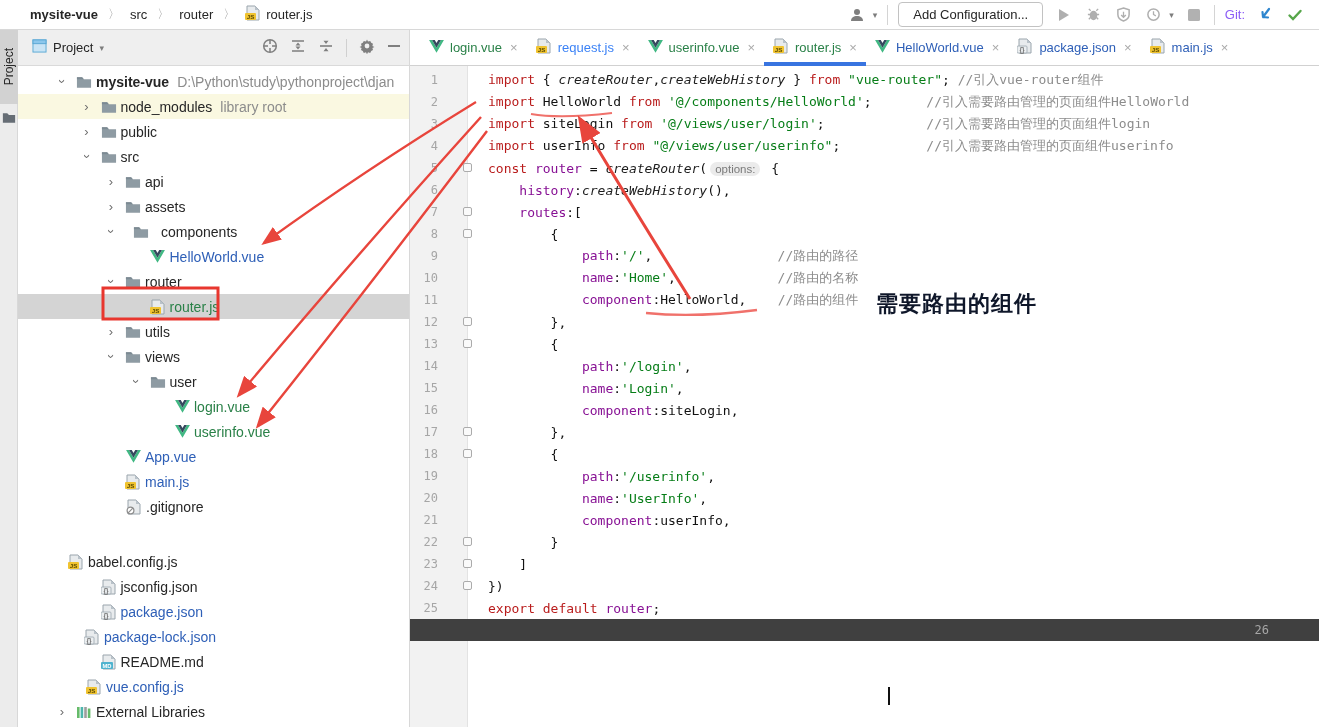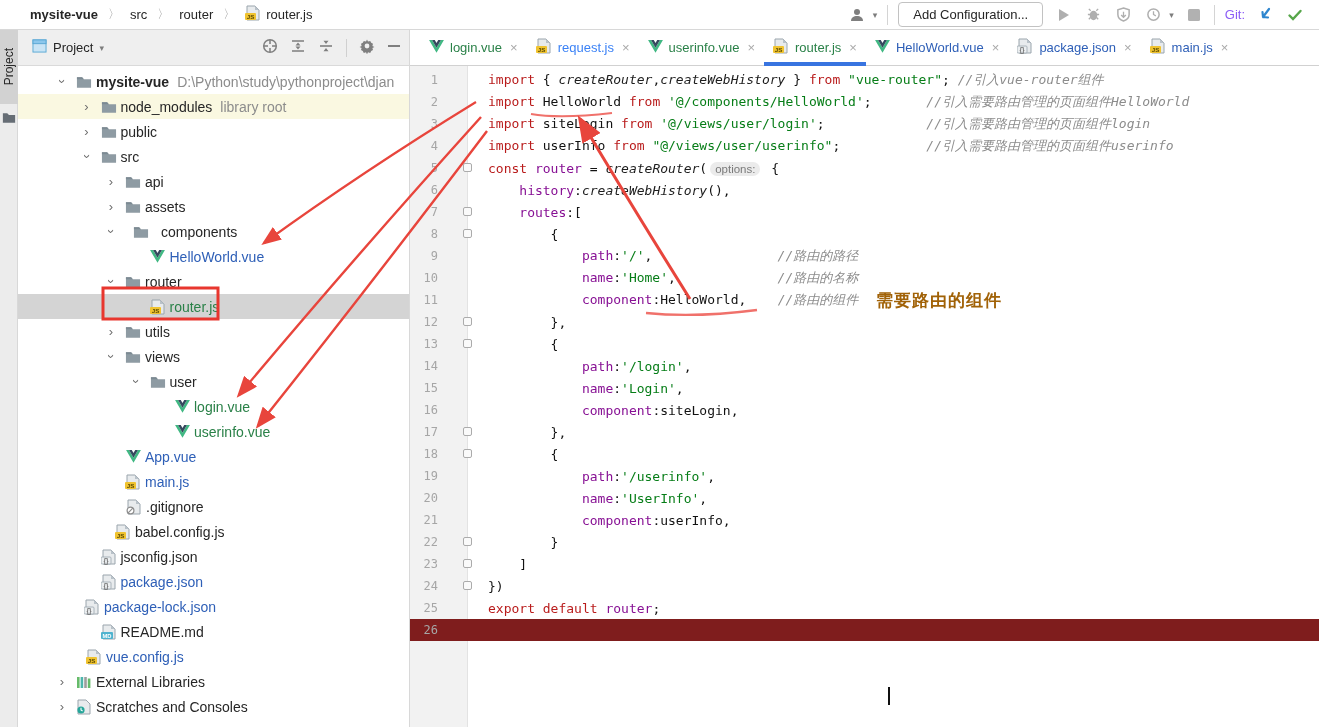--- a/index.html
+++ b/index.html
@@ -56,35 +56,35 @@
   .etab { display:flex; align-items:center; gap:6px; padding:0 9px; font-size:13px; cursor:pointer; position:relative; }
   .etab .close { color:#A9A9A9; font-size:13px; margin-left:2px; }
   .etab.active { background:#fff; }
   .etab.active::after { content:""; position:absolute; left:0; right:0; bottom:-1px; height:4px; background:#3874E0; }
 
   
   #editor { position:absolute; left:410px; top:66px; width:909px; height:661px; background:#fff; overflow:hidden; }
   #gutter-bg { position:absolute; left:0; top:0; width:58px; height:661px; background:#F2F2F2; border-right:1px solid #E3E3E3; }
   #lines { position:absolute; left:0; top:3px; width:909px; }
   .eline { height:22px; display:flex; align-items:center; position:relative; }
-  .eline.cur { background:#7f1d1d; }
+  .eline.cur { background:#404040;justify-content:flex-end; }
   .ln { width:58px; flex:none; text-align:right; padding-right:30px; color:#A6A6A6;
     font-family:"DejaVu Sans Mono","Liberation Mono",monospace; font-size:12px; }
   .fold { width:10px; flex:none; position:relative; }
   .fold .fm { position:absolute; left:-5px; top:-5px; width:9px; height:9px; border:1px solid #ABABAB; background:#FAFAFA; border-radius:2px; }
   .codetxt { white-space:pre; font-family:"DejaVu Sans Mono","Liberation Mono",monospace; font-size:13px; padding-left:10px; }
-  .kw { color:#b91c1c; } .str { color:#067D17; } .cm { color:#8C8C8C; font-style:italic; }
+  .kw { color:#b91c1c; } .str { color:#067D17; } .cm { color:#8C8C8C; }
   .prop { color:#871094; } .fn { font-style:italic; color:#1d1d1d; } .pn,.id { color:#121212; }
   .inlay { background:#EBEBEB; color:#7A7A7A; border-radius:7px; padding:1px 5px; margin:0 3px;
     font-family:"Liberation Sans",sans-serif; font-size:11.5px; font-style:normal; }
   #caret { position:absolute; left:478px; top:621px; width:2px; height:18px; background:#101010; }
 
   
   #overlay { position:absolute; left:0; top:0; width:1319px; height:727px; pointer-events:none; z-index:50; }
-  #red-note { position:absolute; left:876px; top:289px; color:#a16207; font-size:17px; font-weight:bold;
+  #red-note { position:absolute; left:876px; top:289px; color:#0f172a; font-size:22px; font-weight:bold;
     z-index:51; pointer-events:none; letter-spacing:1px; }
 
   svg text { font-family:"Liberation Sans",sans-serif; }
 </style>
 </head>
 <body>
 
 <div id="app">
 
   <div id="topbar">
@@ -401,21 +401,21 @@
         <span class="ticon">
           <svg width="16" height="16" viewBox="0 0 16 16">
             <path d="M2 1h8l4 4v10H2z" fill="#E8EBED" stroke="#9AA5AD" stroke-width="1"></path>
             <path d="M10 1l4 4h-4z" fill="#B9C2C9"></path>
             <circle cx="4.5" cy="11.5" r="3.4" fill="#fff" stroke="#8C8C8C" stroke-width="1.2"></circle>
             <path d="M2.2 13.8l4.6-4.6" stroke="#8C8C8C" stroke-width="1.2"></path>
           </svg>
         </span>
         <span class="tlabel">.gitignore</span>
       </div>
-      <div class="trow" style="padding-left: 72px;">
+      <div class="trow" style="padding-left: 25px; margin-top: 30px;">
         <span class="chev"></span>
         <span class="ticon">
           <svg width="16" height="16" viewBox="0 0 16 16">
             <path d="M2 1h8l4 4v10H2z" fill="#E8EBED" stroke="#9AA5AD" stroke-width="1"></path>
             <path d="M10 1l4 4h-4z" fill="#B9C2C9"></path>
             <rect x="0" y="8" width="11" height="7" rx="1" fill="#F0C330"></rect>
             <text x="5.5" y="13.6" font-size="6.2" font-weight="bold" fill="#5a4a00" text-anchor="middle">JS</text>
           </svg>
         </span>
         <span class="tlabel">babel.config.js</span>

